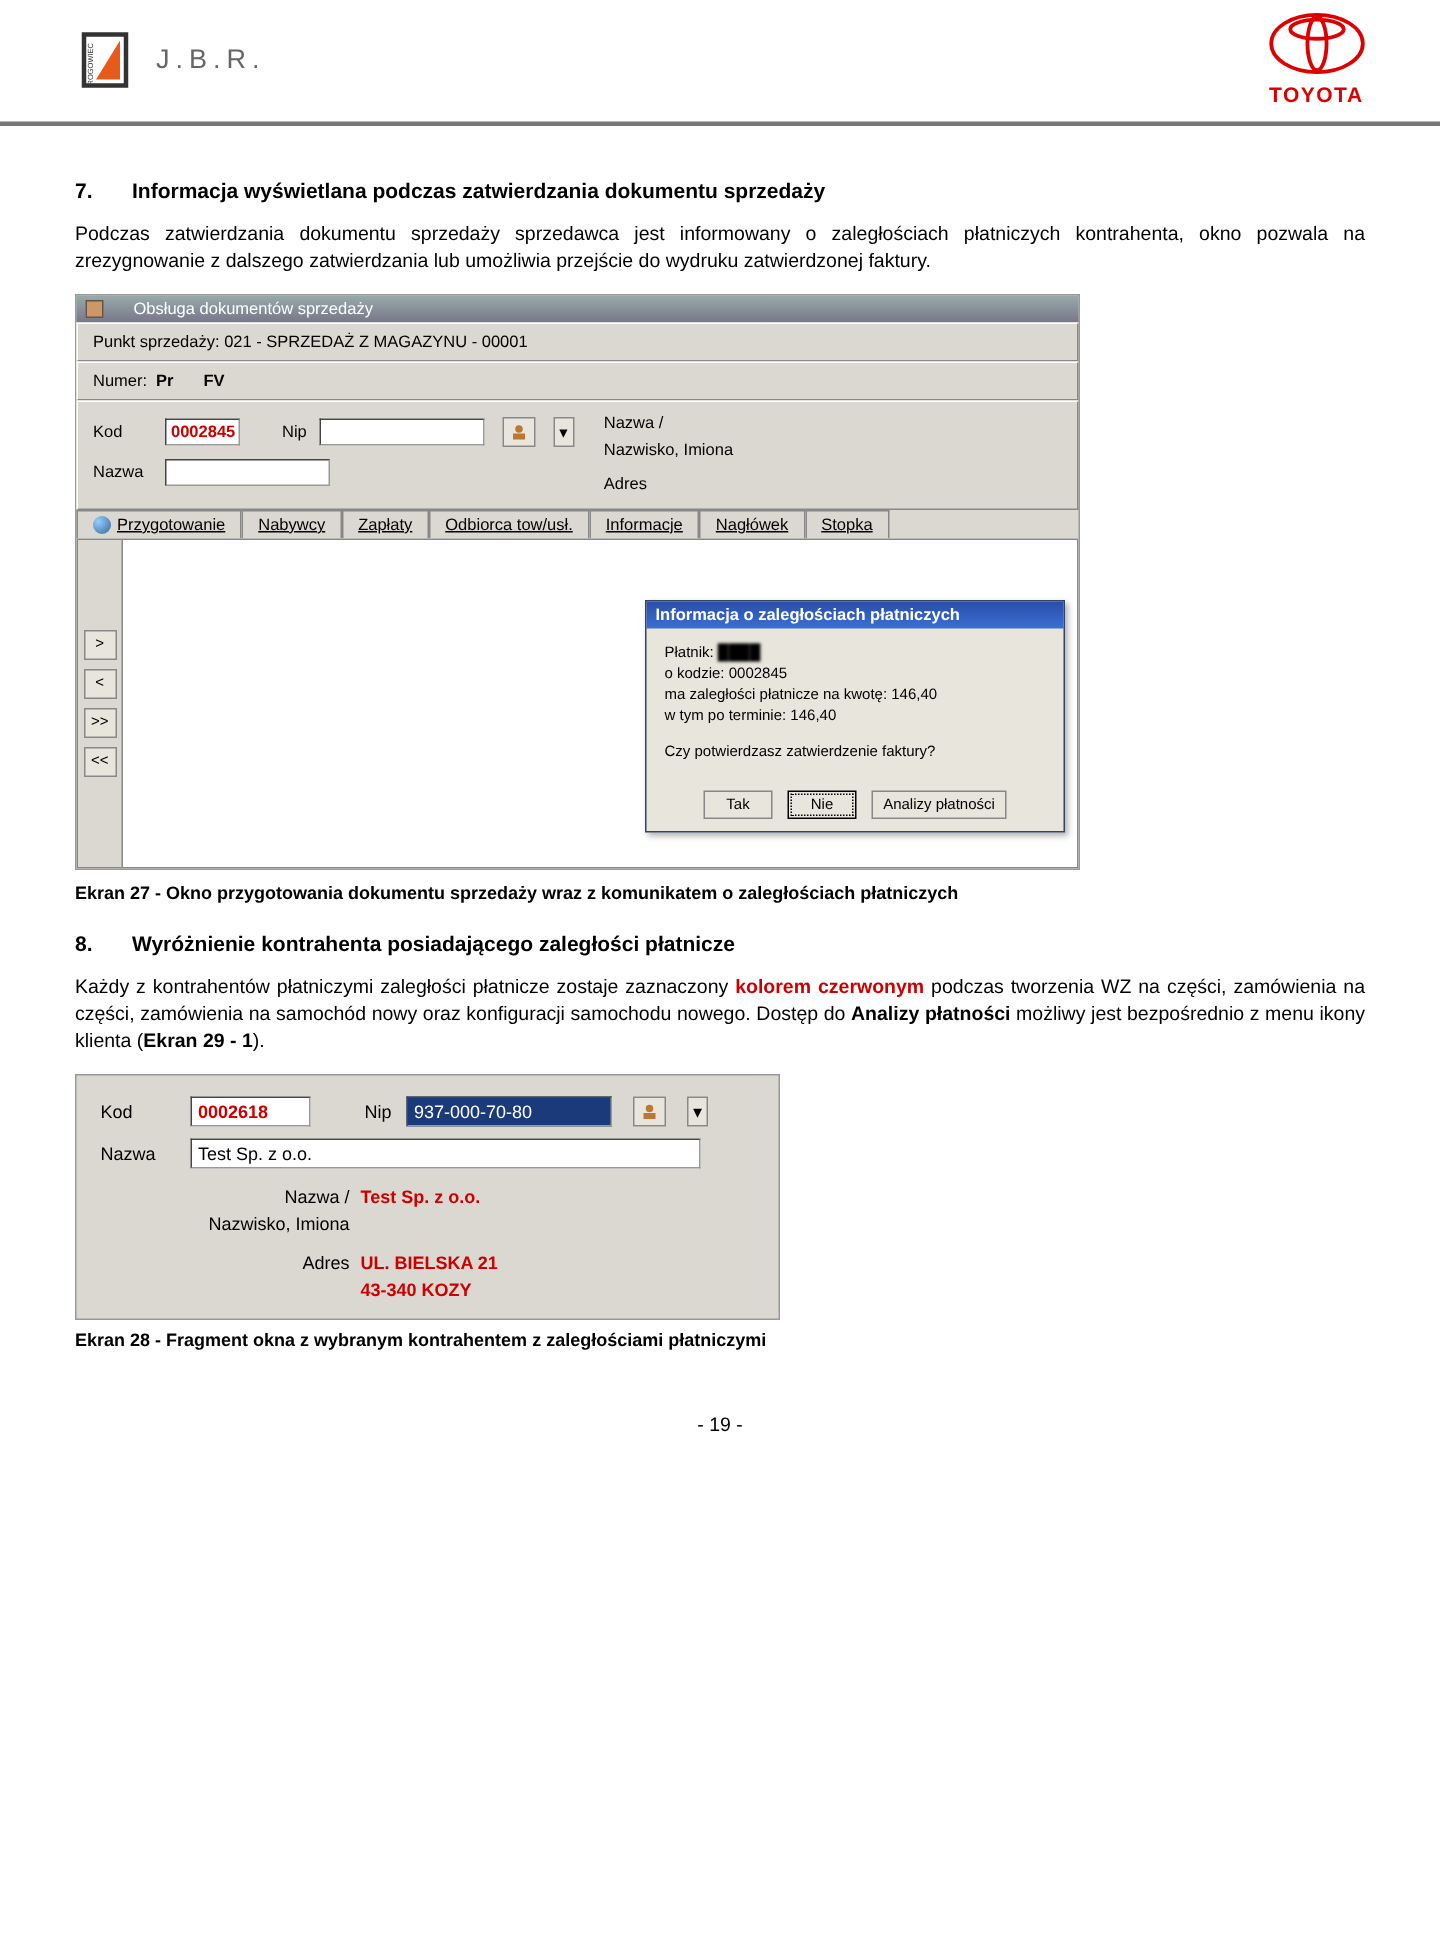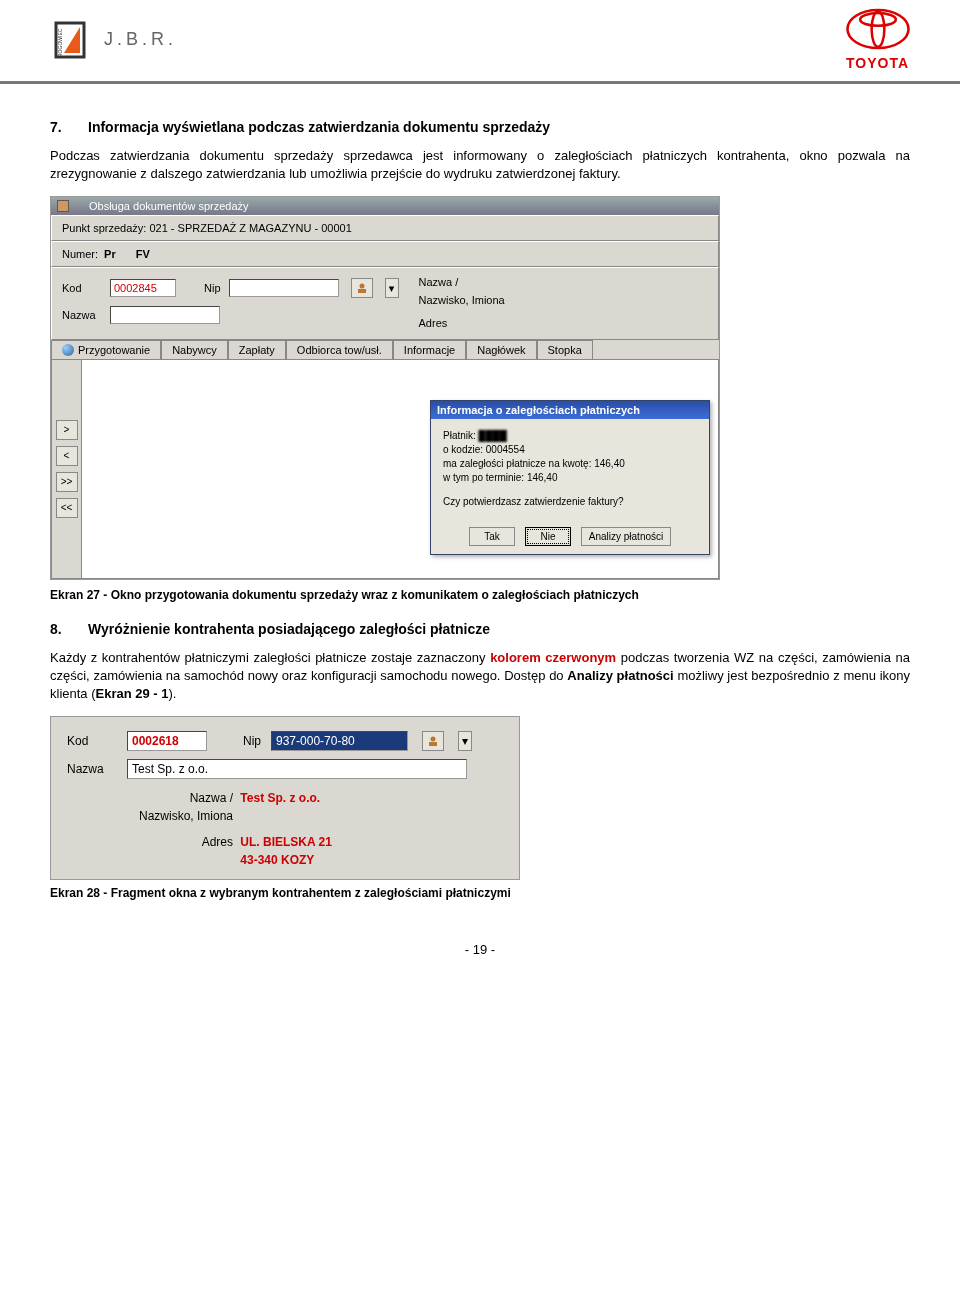--- a/index.html
+++ b/index.html
@@ -29,29 +29,29 @@
   h2.section .title { display:inline-block; }
   p.body { text-align: justify; line-height: 1.35; margin-bottom: 14px; }
   .red { color: #c00; }
 
   .screenshot1 { border: 1px solid #999; width: 670px; background: #dad8d0; margin-bottom: 8px; }
   .win-title { background: linear-gradient(#9aa, #778); color:#fff; font-size:11px; padding:3px 6px; display:flex; align-items:center; gap:20px;}
   .win-title .mini-icon { width:12px;height:12px;background:#c96;border:1px solid #654;}
   .panel { border:1px solid #fff; border-right-color:#888; border-bottom-color:#888; padding:6px 10px; font-size:11px; background:#dad8d0;}
   .field-row { display:flex; align-items:center; gap:8px; padding:4px 0; font-size:11px;}
   .inp { background:#fff; border:1px inset #999; height:18px; padding:0 3px; font-size:11px; display:inline-flex; align-items:center;}
-  .inp.code { width:66px; color:#c00; font-weight:normal;}
+  .inp.code { width:50px; color:#c00; font-weight:bold;}
   .inp.nip { width:110px; }
   .inp.nazwa { width:110px; }
   .two-col { display:flex; gap:20px;}
   .labels-right { font-size:11px; line-height:1.6; }
   .labels-right .val { color:#c00; font-weight:bold; filter: blur(0.6px); }
 
   .tabs { display:flex; gap:0; font-size:11px; }
-  .tabs .tab { border:1px solid #888; border-bottom:none; background:#dad8d0; padding:3px 10px; }
+  .tabs .tab { border:1px solid #888; border-bottom:none; background:#dad8d0; padding:3px 10px;text-decoration:underline; }
   .tabs .tab:first-child { display:flex; align-items:center; gap:4px;}
   .globe { width:12px;height:12px;border-radius:50%;background:radial-gradient(circle at 30% 30%, #9cf, #369);}
 
   .middle-area { display:flex; border:1px solid #888; background:#fff; height:220px; position:relative; }
   .navbtns { width:30px; background:#dad8d0; display:flex; flex-direction:column; justify-content:center; gap:6px; align-items:center; border-right:1px solid #888;}
   .navbtn { width:22px;height:20px;border:1px solid #888;background:#e7e5dc;font-size:10px;display:flex;align-items:center;justify-content:center;}
 
   .dialog { position:absolute; right:8px; top:40px; width:280px; border:1px solid #346; background:#e7e5dc; box-shadow:2px 2px 4px rgba(0,0,0,0.3);}
   .dialog .dlg-title { background: linear-gradient(#2a4da8, #3b6fd4); color:#fff; font-size:11px; font-weight:bold; padding:3px 6px;}
   .dialog .dlg-body { padding:10px 12px; font-size:10px; line-height:1.4;}
@@ -169,21 +169,21 @@
         <div class="navbtn">&gt;</div>
         <div class="navbtn">&lt;</div>
         <div class="navbtn">&gt;&gt;</div>
         <div class="navbtn">&lt;&lt;</div>
       </div>
       <div style="flex:1;"></div>
       <div class="dialog">
         <div class="dlg-title">Informacja o zaległościach płatniczych</div>
         <div class="dlg-body">
           <div><span>Płatnik:</span> <span style="filter:blur(1px);">████</span></div>
-          <div>o kodzie: 0004554</div>
+          <div>o kodzie: 0002845</div>
           <div>ma zaległości płatnicze na kwotę: 146,40</div>
           <div>w tym po terminie: 146,40</div>
           <div style="margin-top:10px;">Czy potwierdzasz zatwierdzenie faktury?</div>
         </div>
         <div class="dlg-btns">
           <div class="dlgbtn">Tak</div>
           <div class="dlgbtn sel">Nie</div>
           <div class="dlgbtn" style="min-width:90px;">Analizy płatności</div>
         </div>
       </div>

